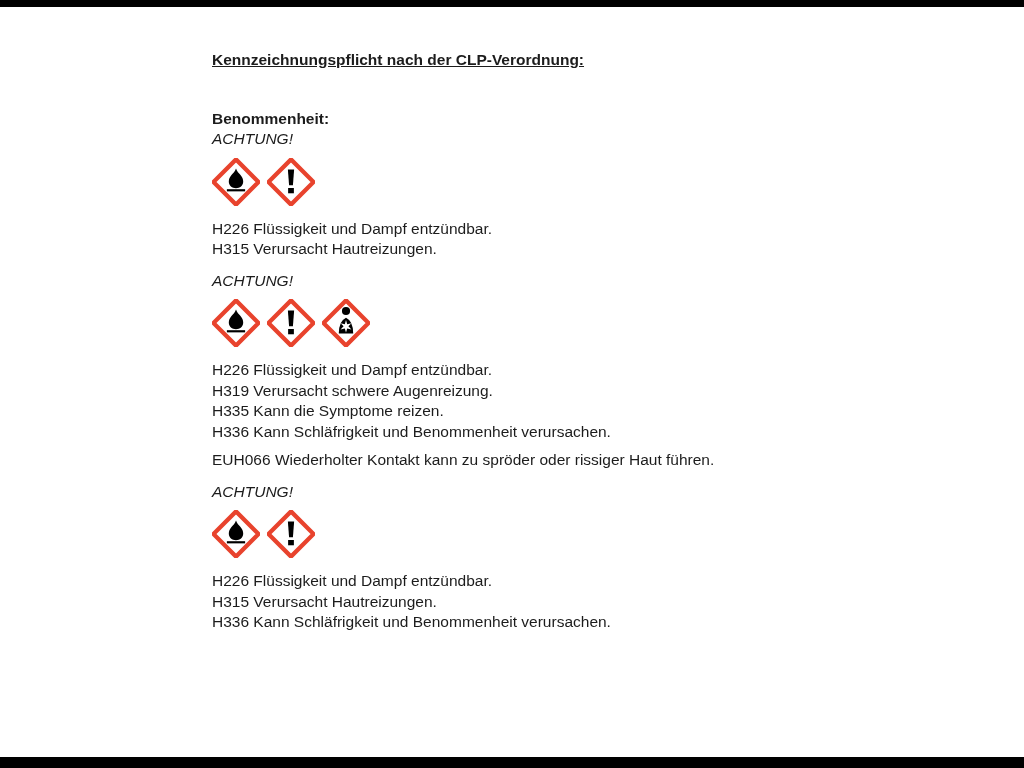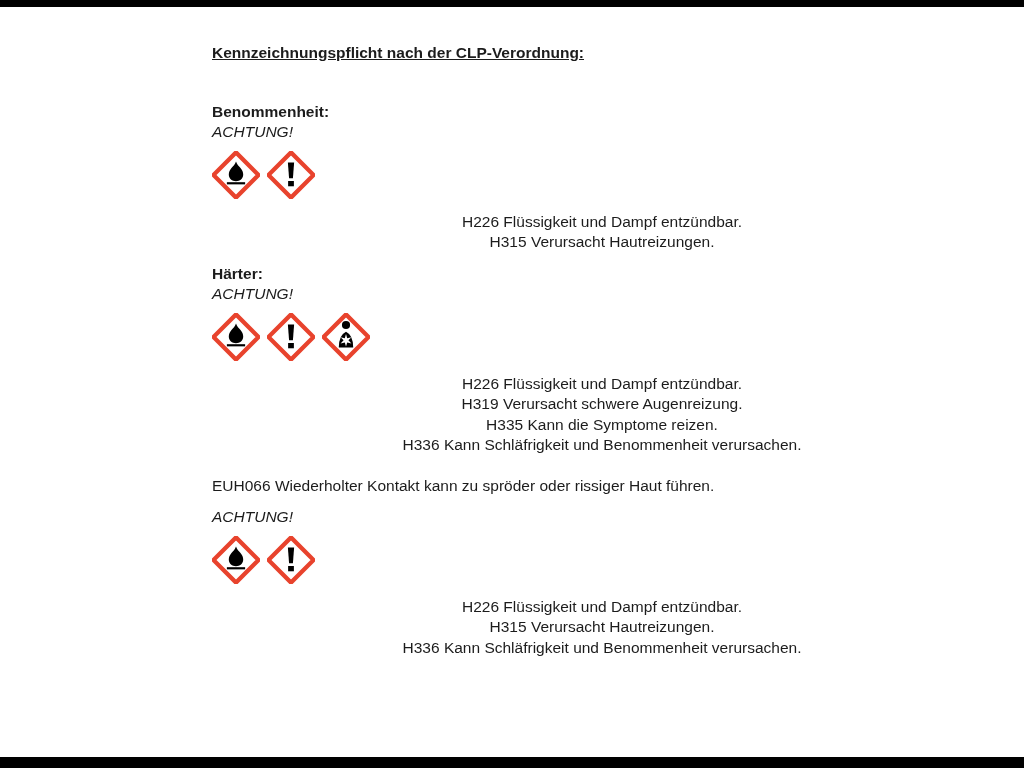--- a/index.html
+++ b/index.html
@@ -10,21 +10,21 @@
     color:#1c1c1c;
     overflow:hidden;
     position:relative;
   }
   .letterbox { position:absolute; left:0; width:1024px; background:#000; z-index:5; }
   .letterbox-top { top:0; height:7px; }
   .letterbox-bottom { bottom:0; height:11px; }
 
   main.doc {
     position:absolute;
-    left:212px; top:43px;
+    left:212px; top:50px;
     width:780px;
     font-size:15.5px;
     line-height:20.5px;
   }
   h1.doc-title {
     font-size:15.5px;
     font-weight:700;
     text-decoration:underline;
     margin-bottom:38px;
     line-height:20.5px;
@@ -44,22 +44,22 @@
     height:48px;
     align-items:center;
   }
   svg.picto { width:48px; height:48px; display:block; }
   .picto-diamond {
     fill:#ffffff;
     stroke:var(--picto-red, #e8432d);
     stroke-width:9;
     stroke-linejoin:miter;
   }
-  p.hazard-line { line-height:20.5px;text-align:center; }
-  p.supplemental-line { line-height:20.5px; margin-top:20px; }
+  p.hazard-line { line-height:20.5px; }
+  p.supplemental-line { line-height:20.5px; margin-top:8px; }
 </style>
 </head>
 <body>
 
 <svg width="0" height="0" style="position:absolute" aria-hidden="true">
   <defs>
     <symbol id="sym-flame" viewBox="0 0 100 100">
       <path class="picto-diamond" d="M50 3 L97 50 L50 97 L3 50 Z"></path>
       <path fill="#000" d="M50 22 c 2 7 6 9 9 13 c 4 5 6 9 6 14 c 0 9 -7 14 -15 14 c -8 0 -15 -5 -15 -14 c 0 -5 2 -9 6 -14 c 3 -4 7 -6 9 -13 z"></path>
       <rect fill="#000" x="31" y="65" width="38" height="4.5"></rect>
@@ -94,21 +94,20 @@
         </svg>
       <svg class="picto" viewBox="0 0 100 100">
           <use href="#sym-exclaim"></use>
         </svg>
     </div>
     <p class="hazard-line">H226 Flüssigkeit und Dampf entzündbar.</p>
     <p class="hazard-line">H315 Verursacht Hautreizungen.</p>
   </section>
 
   <section class="hazard-section">
-    <h2 class="section-heading">Härter:</h2>
     <p class="signal-word">ACHTUNG!</p>
     <div class="picto-row">
       <svg class="picto" viewBox="0 0 100 100">
           <use href="#sym-flame"></use>
         </svg>
       <svg class="picto" viewBox="0 0 100 100">
           <use href="#sym-exclaim"></use>
         </svg>
       <svg class="picto" viewBox="0 0 100 100">
           <use href="#sym-health"></use>

